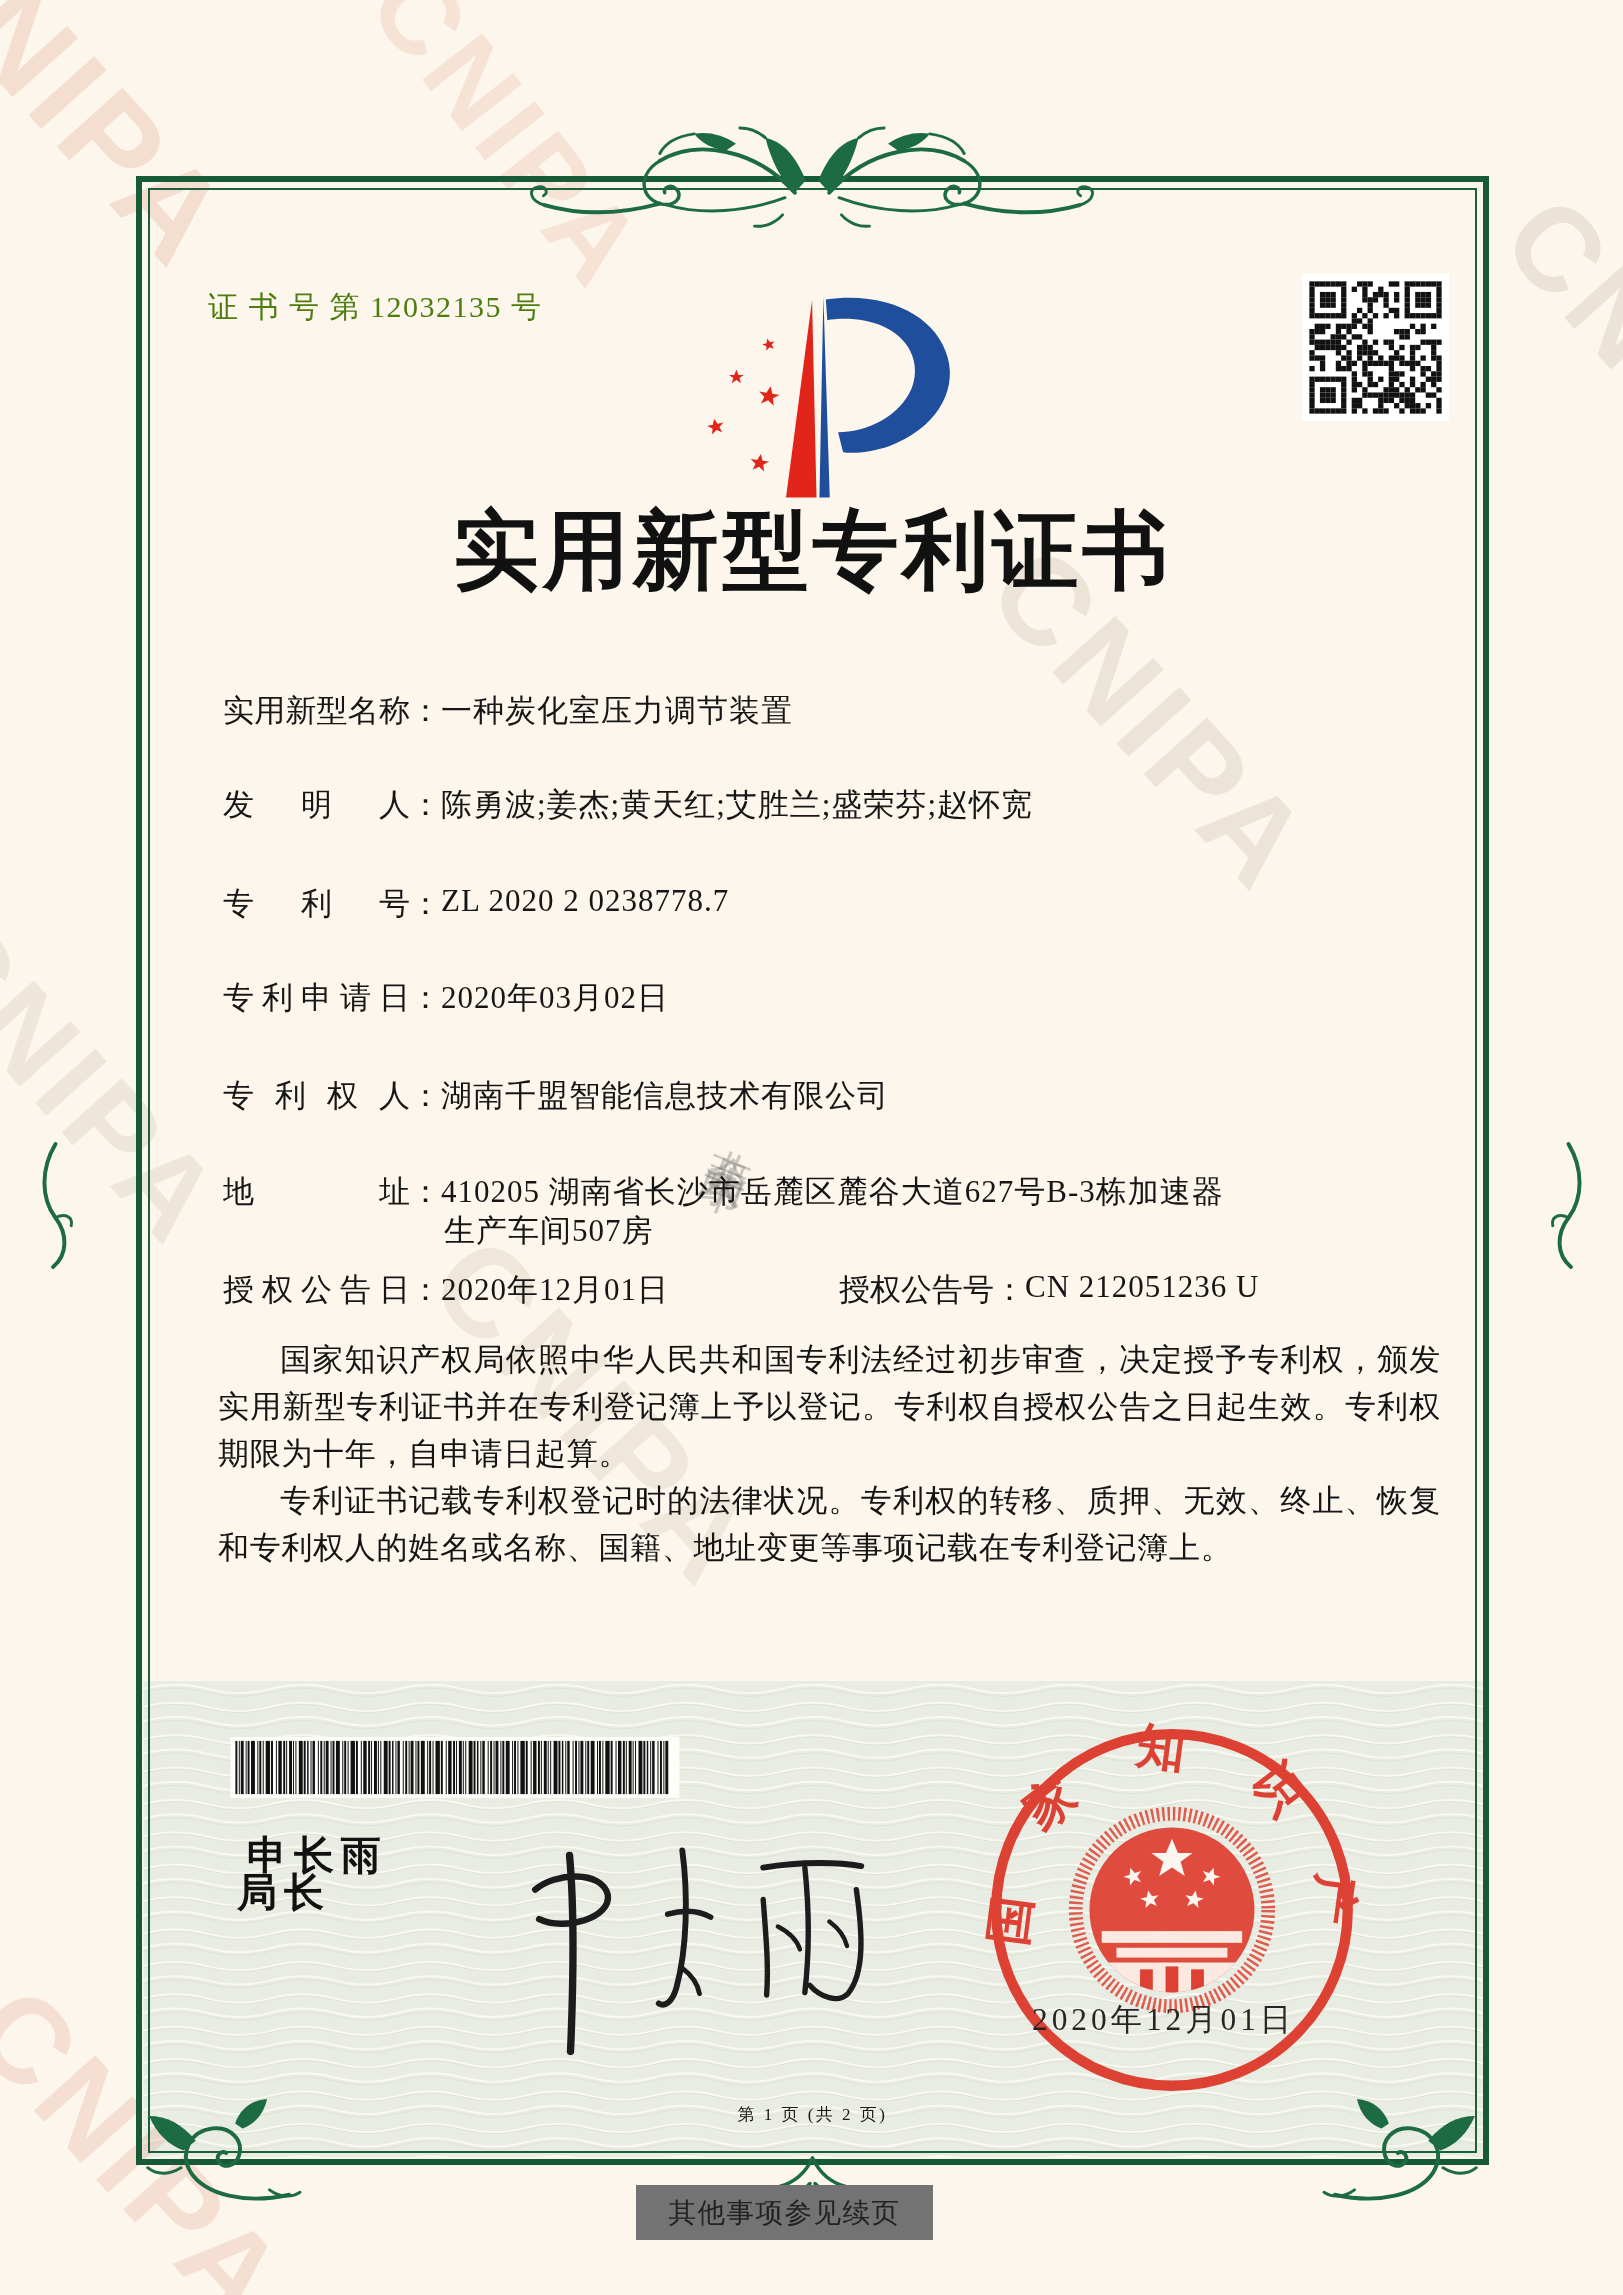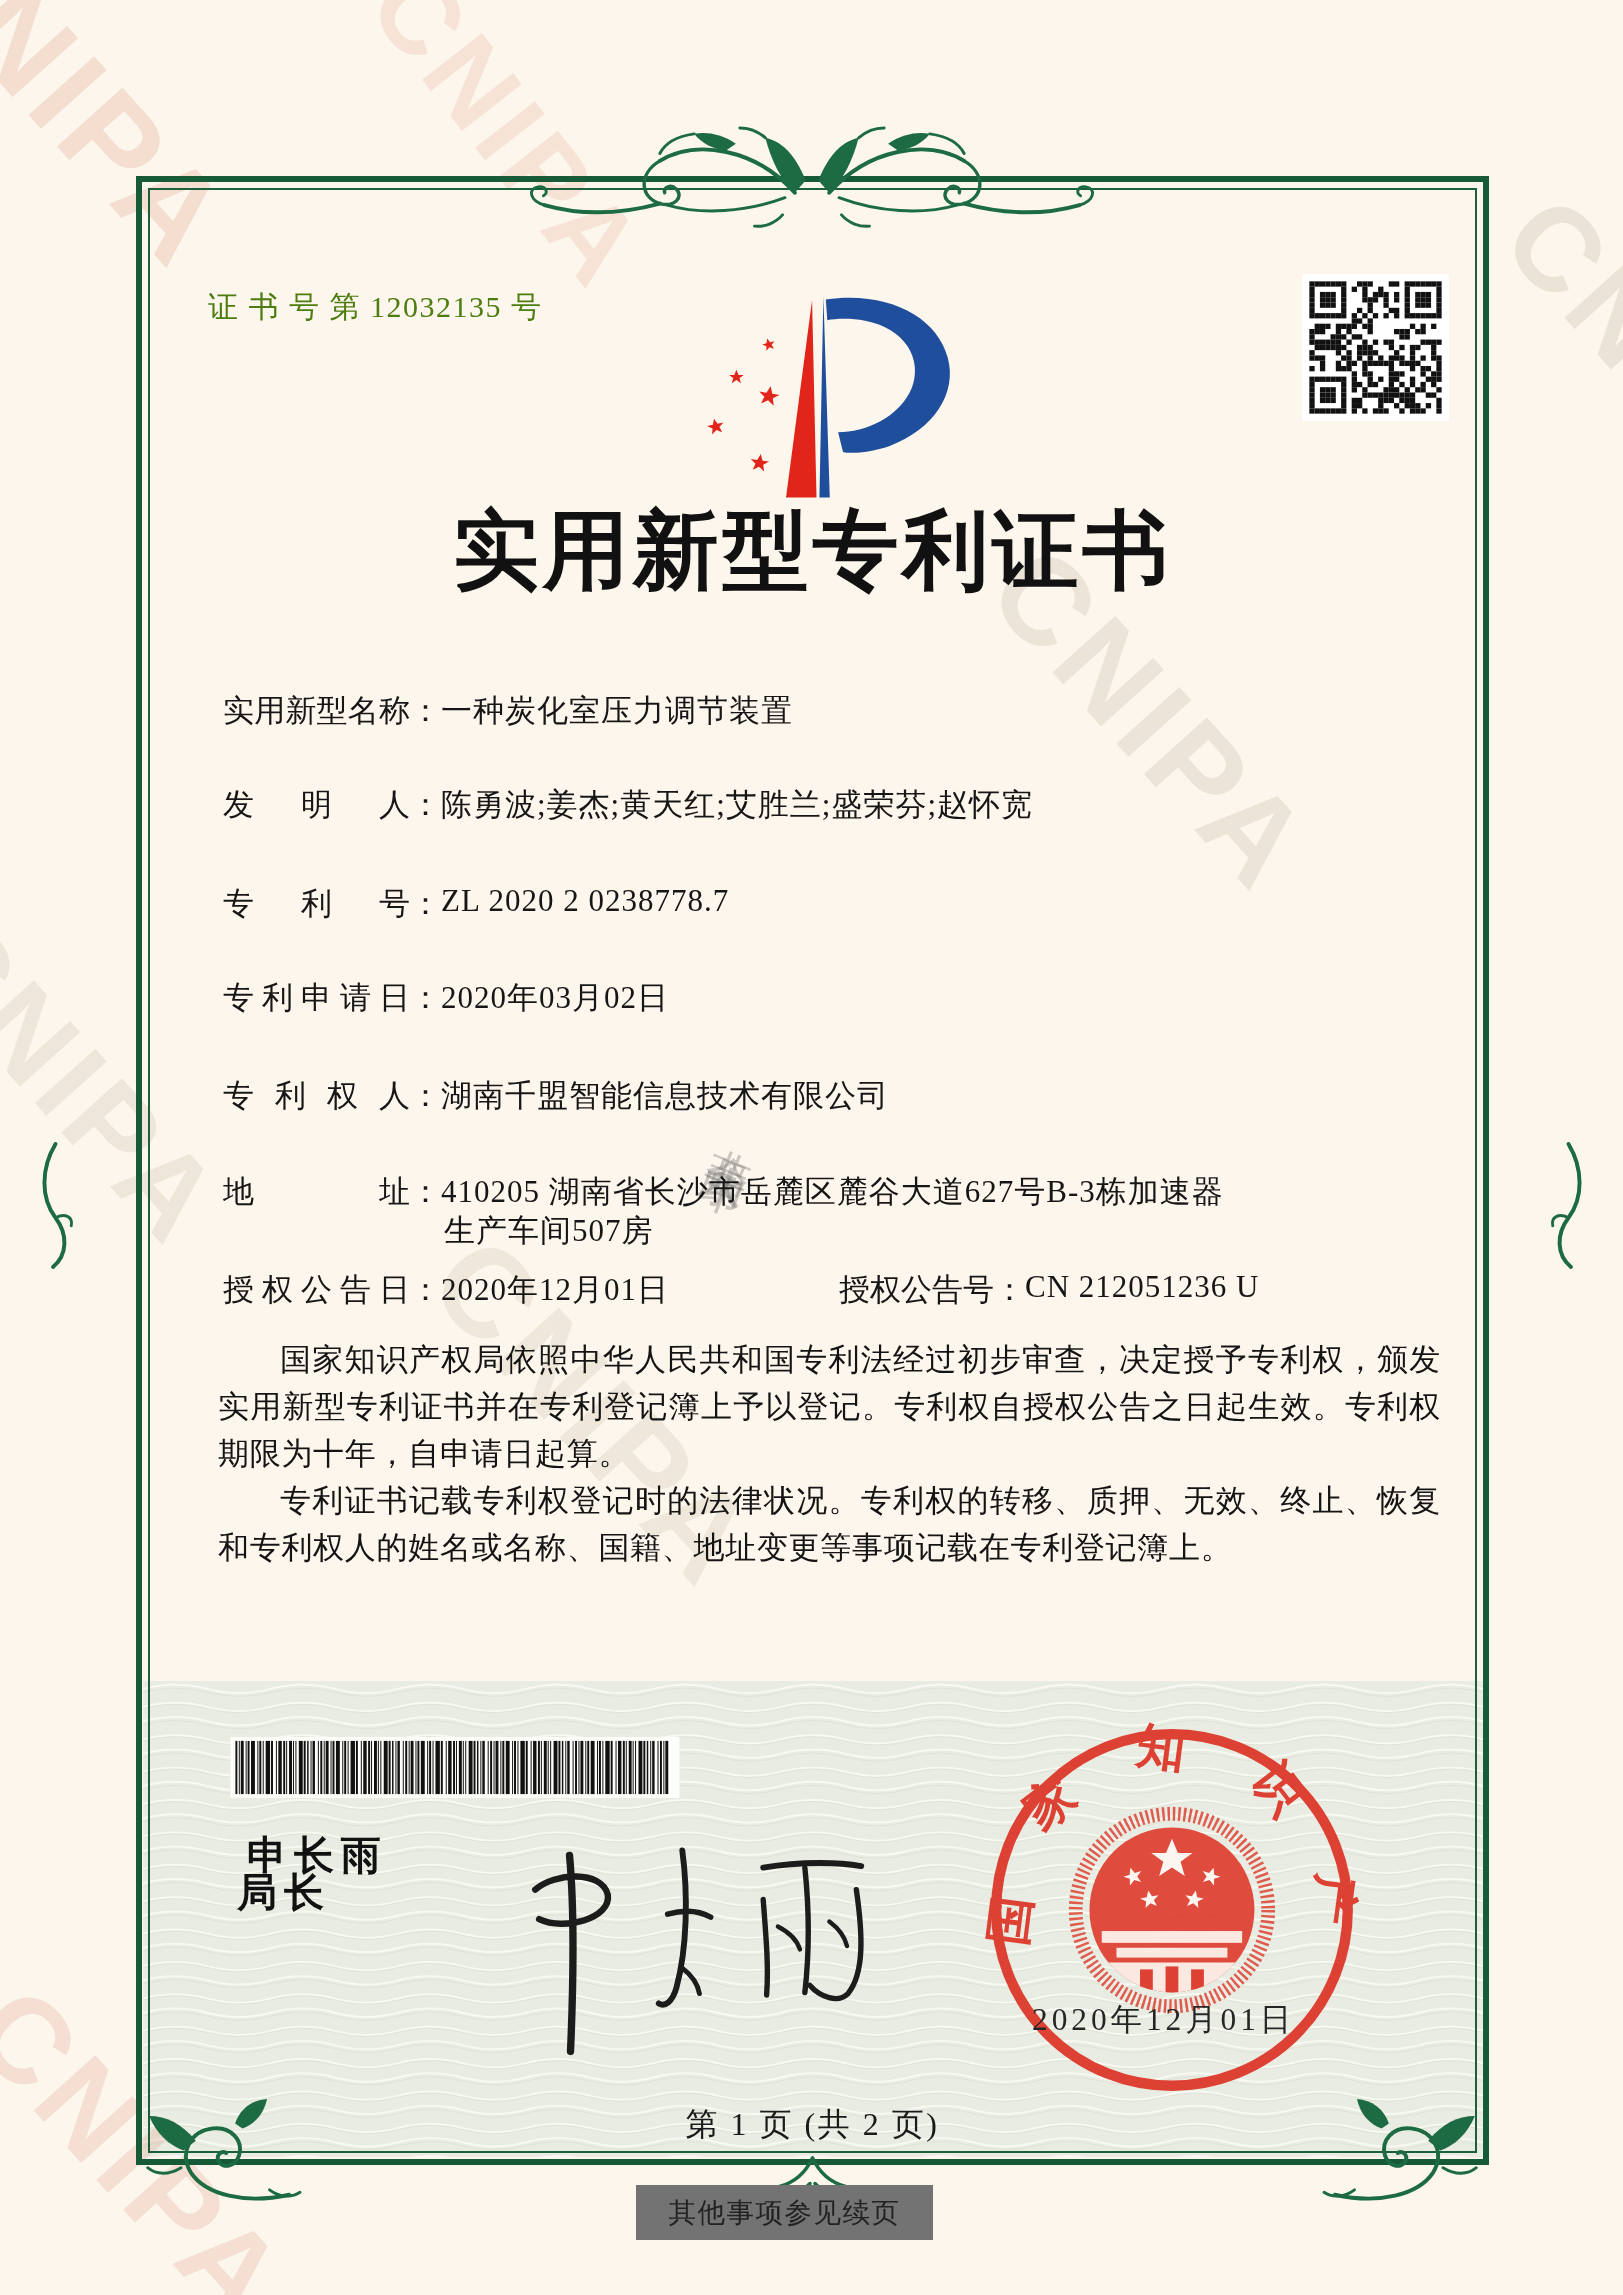--- a/index.html
+++ b/index.html
@@ -25,21 +25,21 @@
   .flabel{display:inline-block;width:187px;text-align:justify;text-align-last:justify;vertical-align:top;}
   .fcolon{display:inline-block;vertical-align:top;}
   .fvalue{display:inline-block;vertical-align:top;letter-spacing:1px;}
   
   .bodytext{position:absolute;left:218px;top:1336px;width:1223px;z-index:5;font-size:31px;color:#141414;
             line-height:47px;text-align:justify;letter-spacing:0.7px;}
   .bodytext p{margin:0;text-indent:2em;}
   
   .sign-label{position:absolute;left:237px;font-family:"Liberation Sans","DejaVu Sans",sans-serif;
               font-weight:600;font-size:40px;color:#111;letter-spacing:6.9px;z-index:6;}
-  .pagefoot{position:absolute;left:136px;top:2103px;width:1353px;text-align:center;font-size:32px;
+  .pagefoot{position:absolute;left:136px;top:2103px;width:1353px;text-align:center;font-size:17px;
             color:#1a1a1a;letter-spacing:2.5px;z-index:6;}
   .notebox{position:absolute;left:636px;top:2185px;width:297px;height:55px;background:#737373;
            z-index:6;text-align:center;}
   .notebox span{line-height:55px;font-size:27.5px;color:#222;letter-spacing:1.5px;}
   svg{display:block;}
 </style>
 </head>
 <body>
 
 <div class="page">

